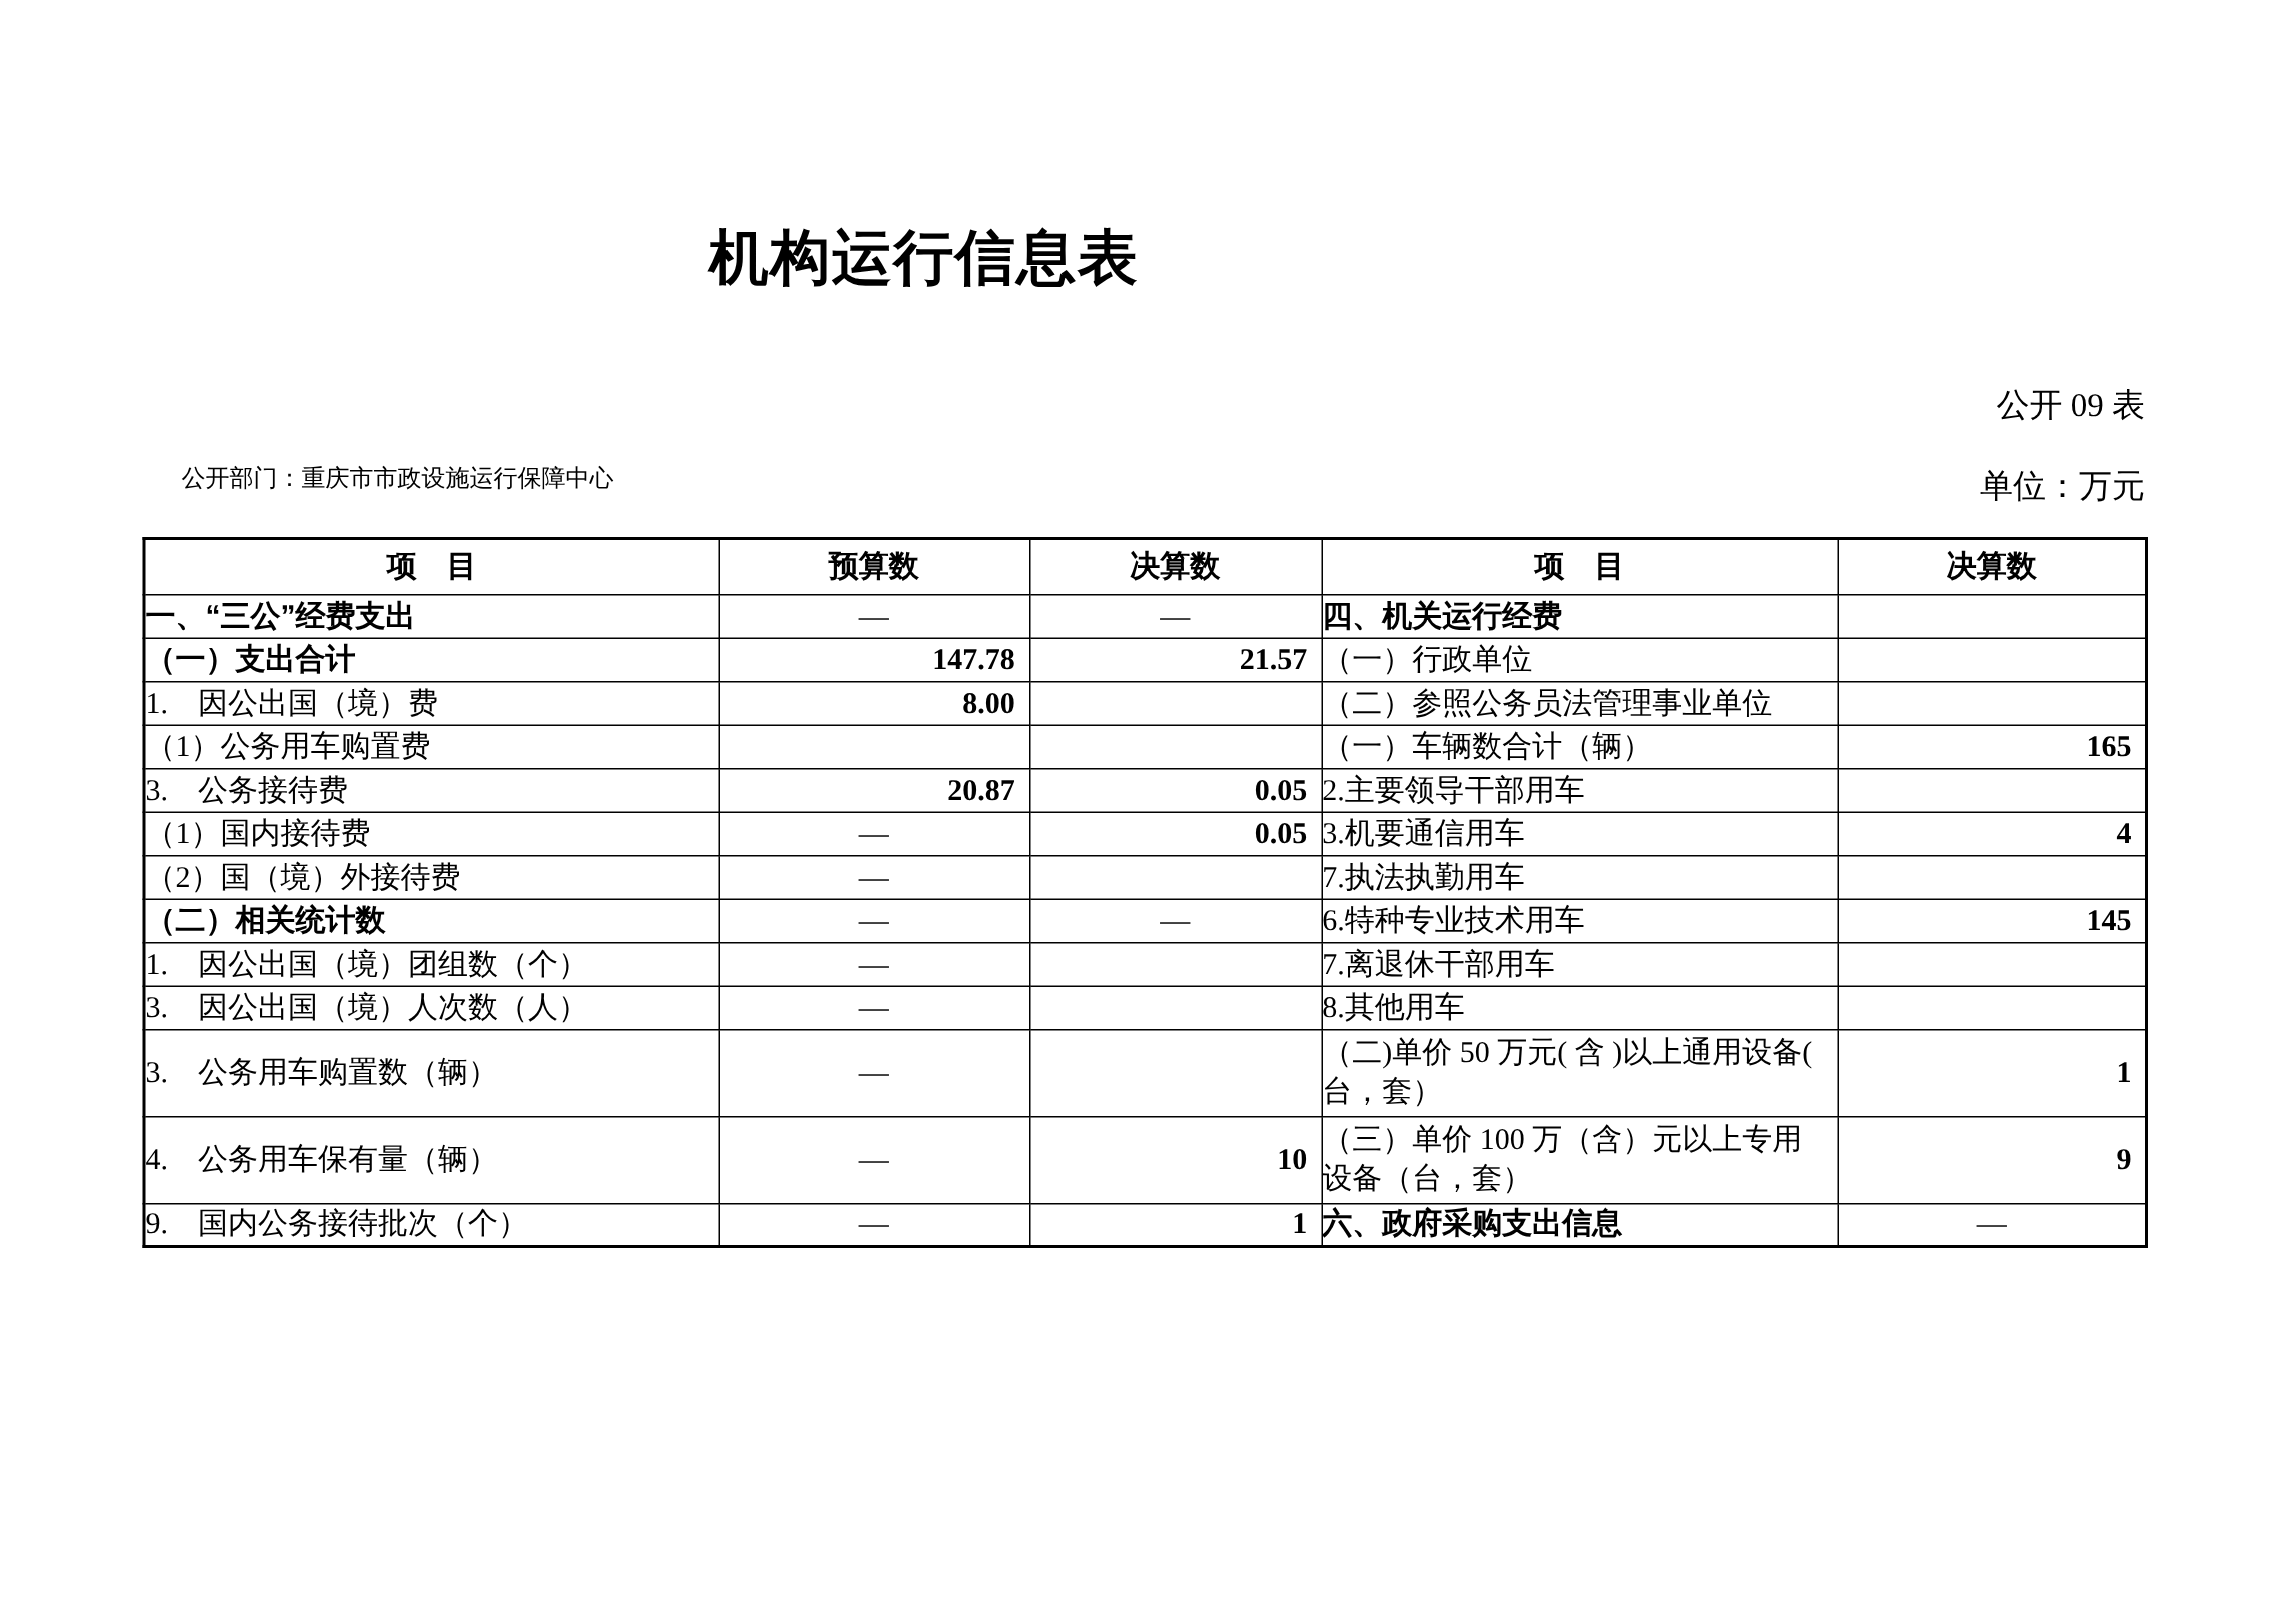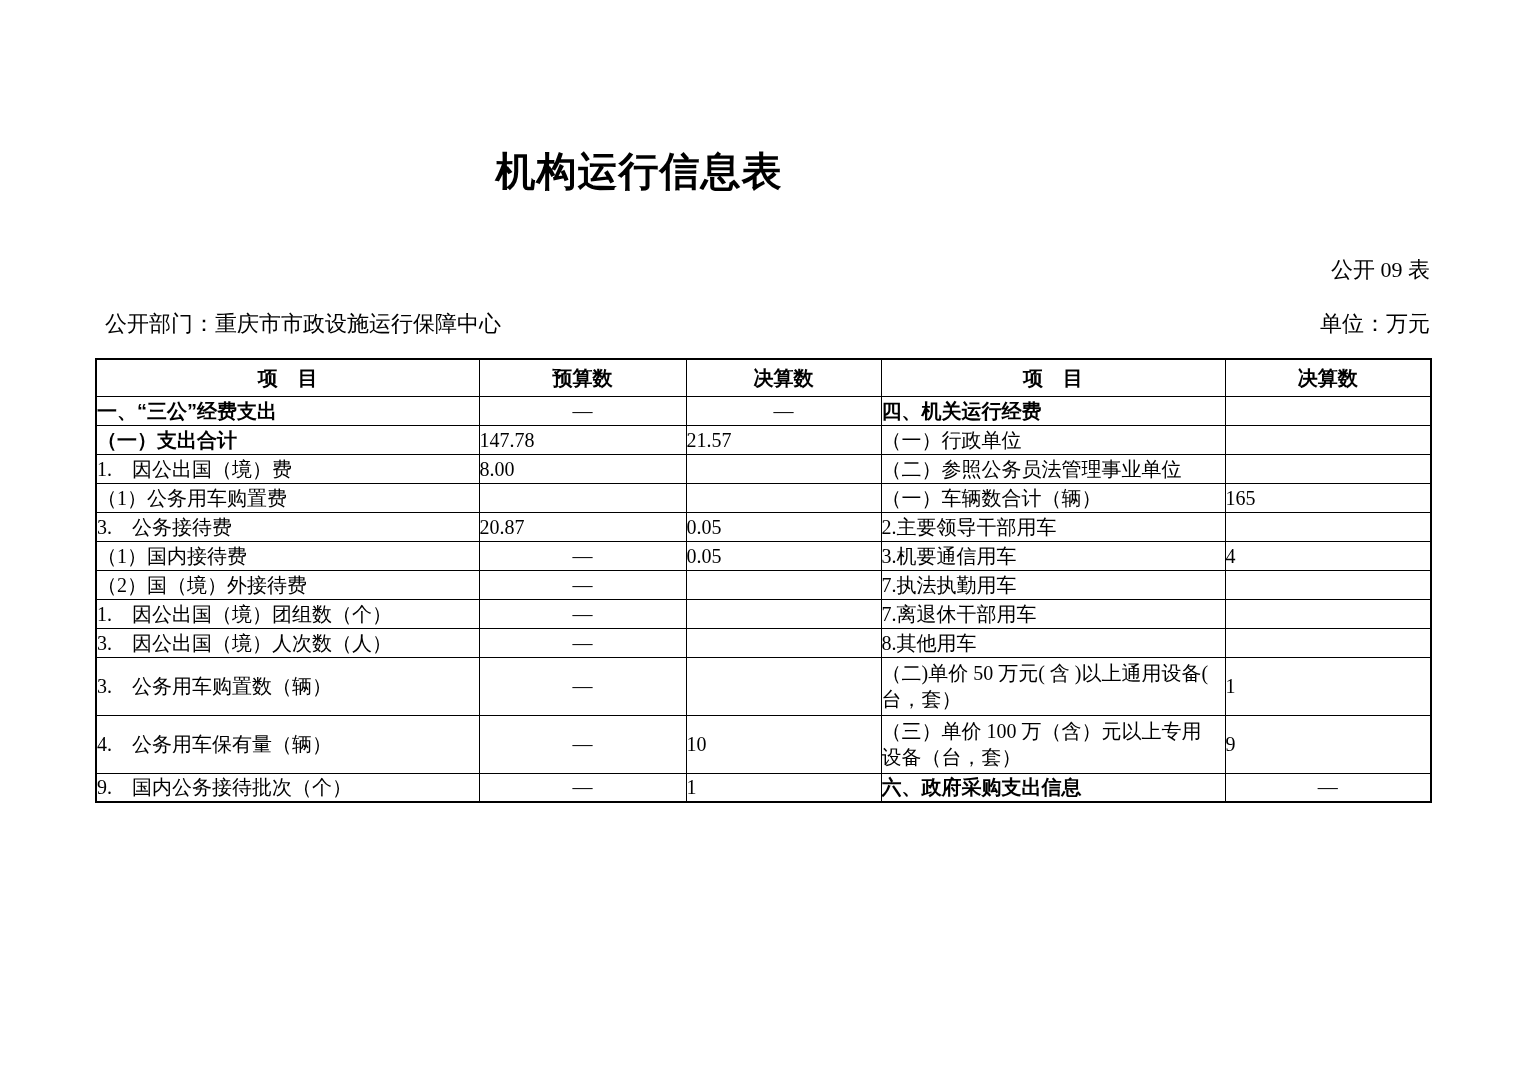--- a/index.html
+++ b/index.html
@@ -22,34 +22,33 @@
   .doc-title {
     position: absolute;
     left: 0; top: 144px;
     width: 1232px;
     text-align: center;
     font-family: "Liberation Sans", sans-serif;
     font-weight: bold;
     font-size: 40px;
     letter-spacing: 1px;
     white-space: pre;
-    margin-left: 23px;
   }
   .form-code {
     position: absolute;
     top: 255px;
     right: 90px;
     font-size: 22px;
     white-space: pre;
   }
   .dept-label {
     position: absolute;
     top: 309px;
-    left: 105px;
-    font-size: 22px;
+    left: 121px;
+    font-size: 16px;
     white-space: pre;
   }
   .unit-label {
     position: absolute;
     top: 309px;
     right: 90px;
     font-size: 22px;
     white-space: pre;
   }
   table.info-table {
@@ -76,21 +75,21 @@
     font-family: "Liberation Sans", sans-serif;
     font-weight: bold;
     text-align: center;
     white-space: pre;
   }
   td.item {
     text-align: left;
     white-space: pre-wrap;
     padding-right: 6px;
   }
-  td.num  {  padding-right: 9px; white-space: pre; }
+  td.num  { text-align: right;  padding-right: 9px; white-space: pre; font-weight: bold; }
   td.dash { text-align: center; white-space: pre; }
   td.blank { }
   td.bold {
     font-family: "Liberation Sans", sans-serif;
     font-weight: bold;
   }
   
   .ind0 { padding-left: 12px; }
   .ind1 { padding-left: 26px; }
   .ind2 { padding-left: 40px; }
@@ -173,20 +172,27 @@
           <td class="num">4</td>
         </tr>
         <tr>
           <td class="item ind2">（2）国（境）外接待费</td>
           <td class="dash">—</td>
           <td class="blank"></td>
           <td class="item rind1">7.执法执勤用车</td>
           <td class="blank"></td>
         </tr>
         <tr>
+          <td class="item ind0 bold">（二）相关统计数</td>
+          <td class="dash">—</td>
+          <td class="dash">—</td>
+          <td class="item rind1">6.特种专业技术用车</td>
+          <td class="num">145</td>
+        </tr>
+        <tr>
           <td class="item ind1">1.　因公出国（境）团组数（个）</td>
           <td class="dash">—</td>
           <td class="blank"></td>
           <td class="item rind1">7.离退休干部用车</td>
           <td class="blank"></td>
         </tr>
         <tr>
           <td class="item ind1">3.　因公出国（境）人次数（人）</td>
           <td class="dash">—</td>
           <td class="blank"></td>

